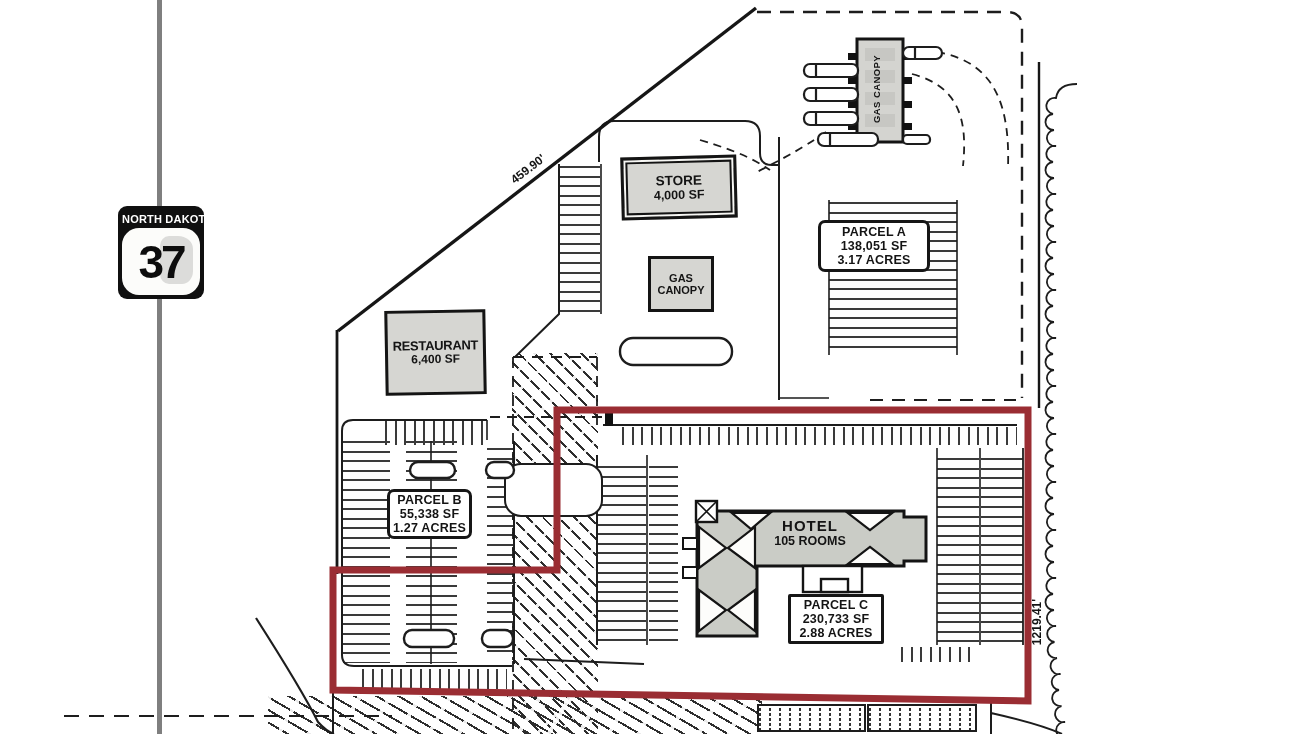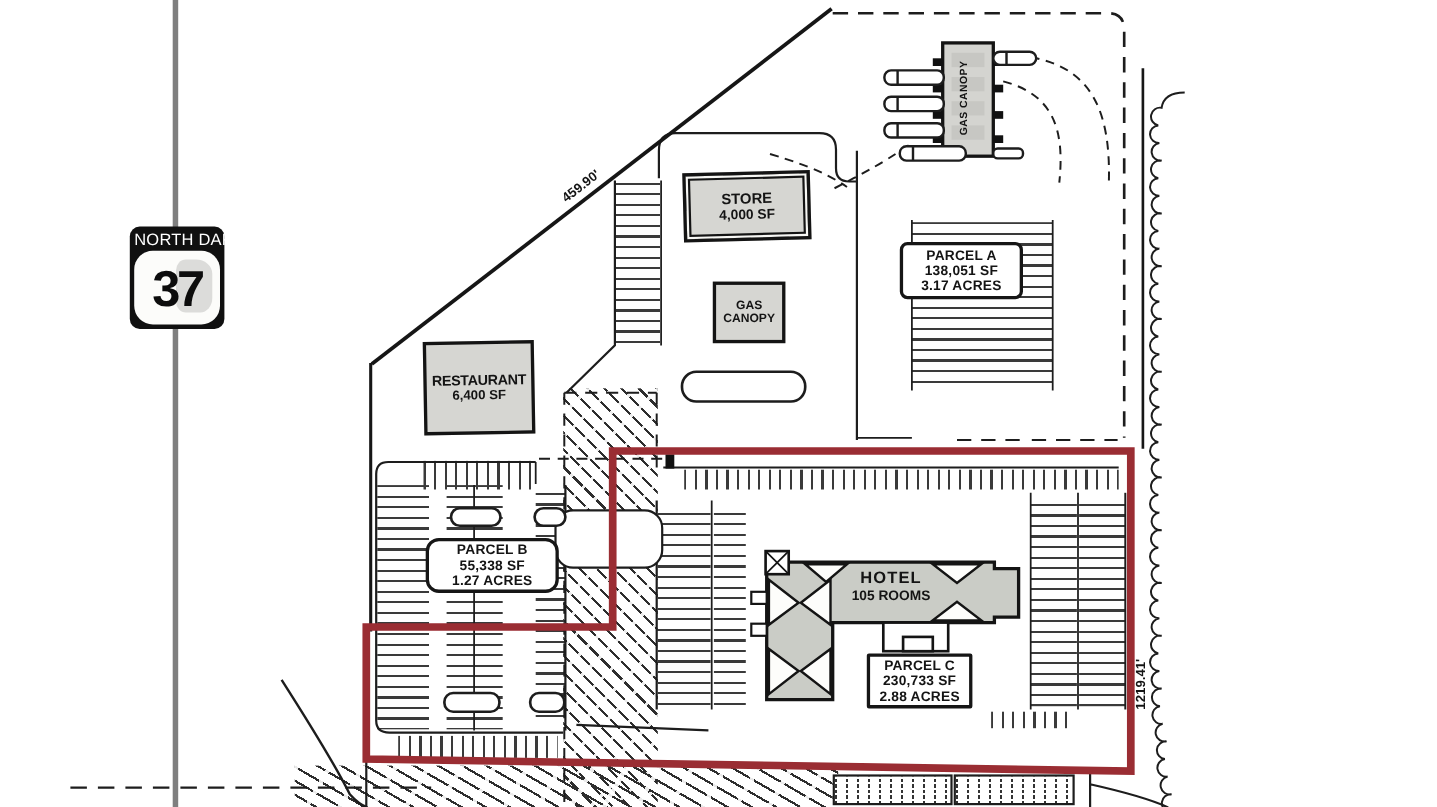--- a/index.html
+++ b/index.html
@@ -24,21 +24,21 @@
         display:flex;flex-direction:column;justify-content:center;text-align:center;font-weight:bold;line-height:1.12;}
   .dbl{box-shadow:inset 0 0 0 2px #f7f7f4, inset 0 0 0 4px #141414;}
   .pbox{position:absolute;z-index:3;background:#fff;border:3px solid #161616;border-radius:7px;
         display:flex;flex-direction:column;justify-content:center;text-align:center;
         font-weight:bold;font-size:12.5px;line-height:14px;letter-spacing:.2px;}
   .ovl{position:absolute;z-index:3;font-weight:bold;text-align:center;}
   .dim{position:absolute;z-index:3;font-weight:bold;font-size:12px;white-space:nowrap;}
   
   #sign{position:absolute;z-index:4;left:118px;top:206px;width:86px;height:93px;background:#101010;
         border-radius:9px;padding:3px 4px 4px 4px;display:flex;flex-direction:column;}
-  #sign .band{color:#fff;font-size:15px;font-weight:normal;text-align:center;height:19px;line-height:20px;letter-spacing:.2px;white-space:nowrap;}
+  #sign .band{color:#fff;font-size:11px;font-weight:bold;text-align:center;height:19px;line-height:20px;letter-spacing:.2px;white-space:nowrap;}
   #sign .panel{flex:1;background:#fcfcfa;border-radius:17px;position:relative;display:flex;align-items:center;justify-content:center;}
   #sign .num{position:relative;z-index:1;font-size:46px;font-weight:bold;letter-spacing:-3px;color:#0d0d0d;line-height:1;}
   #sign .stateshape{position:absolute;right:7px;top:8px;width:33px;height:48px;background:#dcdcda;
         border-radius:9px 15px 11px 9px/10px 13px 13px 10px;}
   .road{position:absolute;z-index:1;left:157px;top:0;width:5px;height:734px;background:#7f7f7f;}
 </style>
 </head>
 <body>
 
 <div id="plan">
@@ -192,21 +192,21 @@
   <div class="ovl" style="left:745px;top:517px;width:130px;">
     <div style="font-size:15px;letter-spacing:1px;">HOTEL</div>
     <div style="font-size:12.5px;">105 ROOMS</div>
   </div>
 
   <div class="pbox" style="left:818px;top:220px;width:112px;height:52px;">
     <div>PARCEL A</div>
     <div>138,051 SF</div>
     <div>3.17 ACRES</div>
   </div>
-  <div class="pbox" style="left:387px;top:489px;width:121px;height:50px;border-radius:12px;">
+  <div class="pbox" style="left:387px;top:489px;width:85px;height:50px;">
     <div>PARCEL B</div>
     <div>55,338 SF</div>
     <div>1.27 ACRES</div>
   </div>
   <div class="pbox" style="left:788px;top:594px;width:96px;height:50px;border-radius:2px;align-items:center;">
     <div>PARCEL C</div>
     <div>230,733 SF</div>
     <div>2.88 ACRES</div>
   </div>
 

